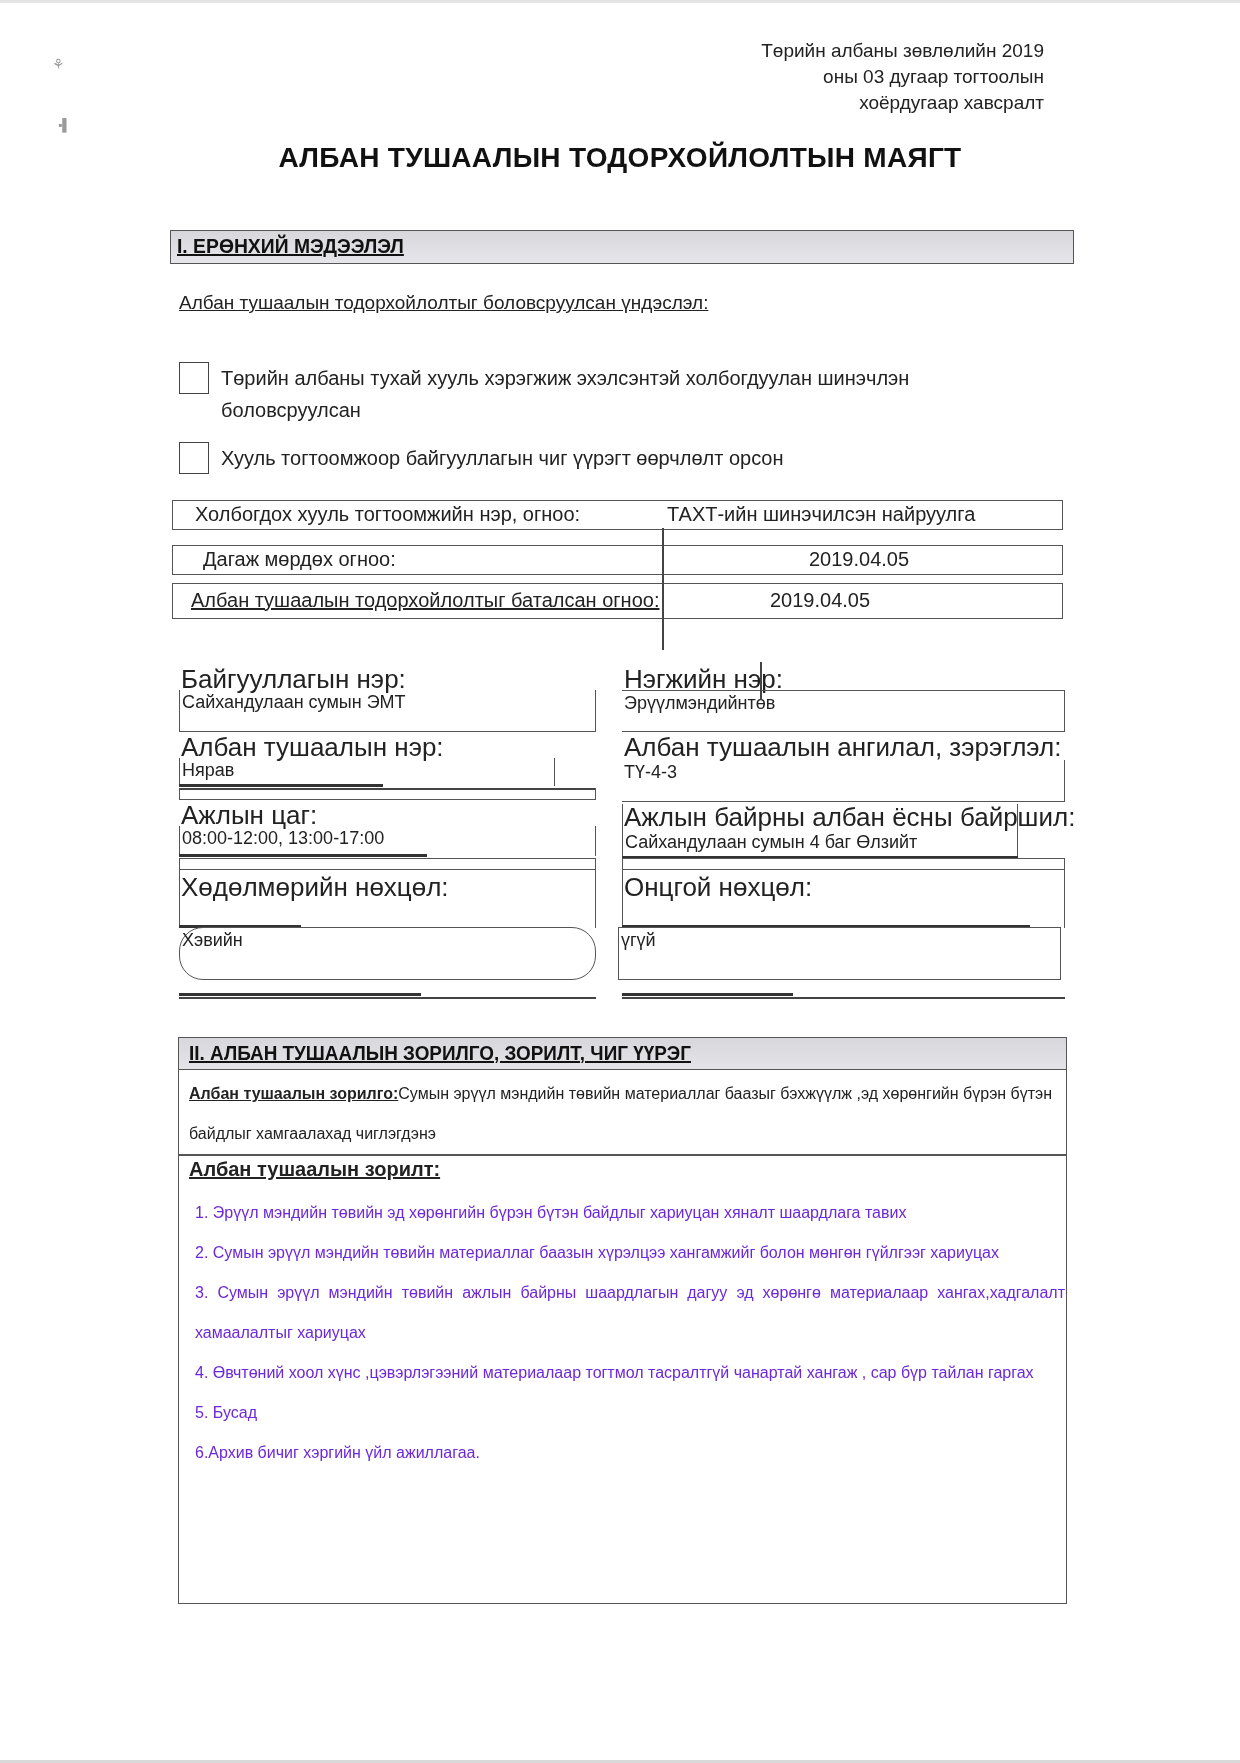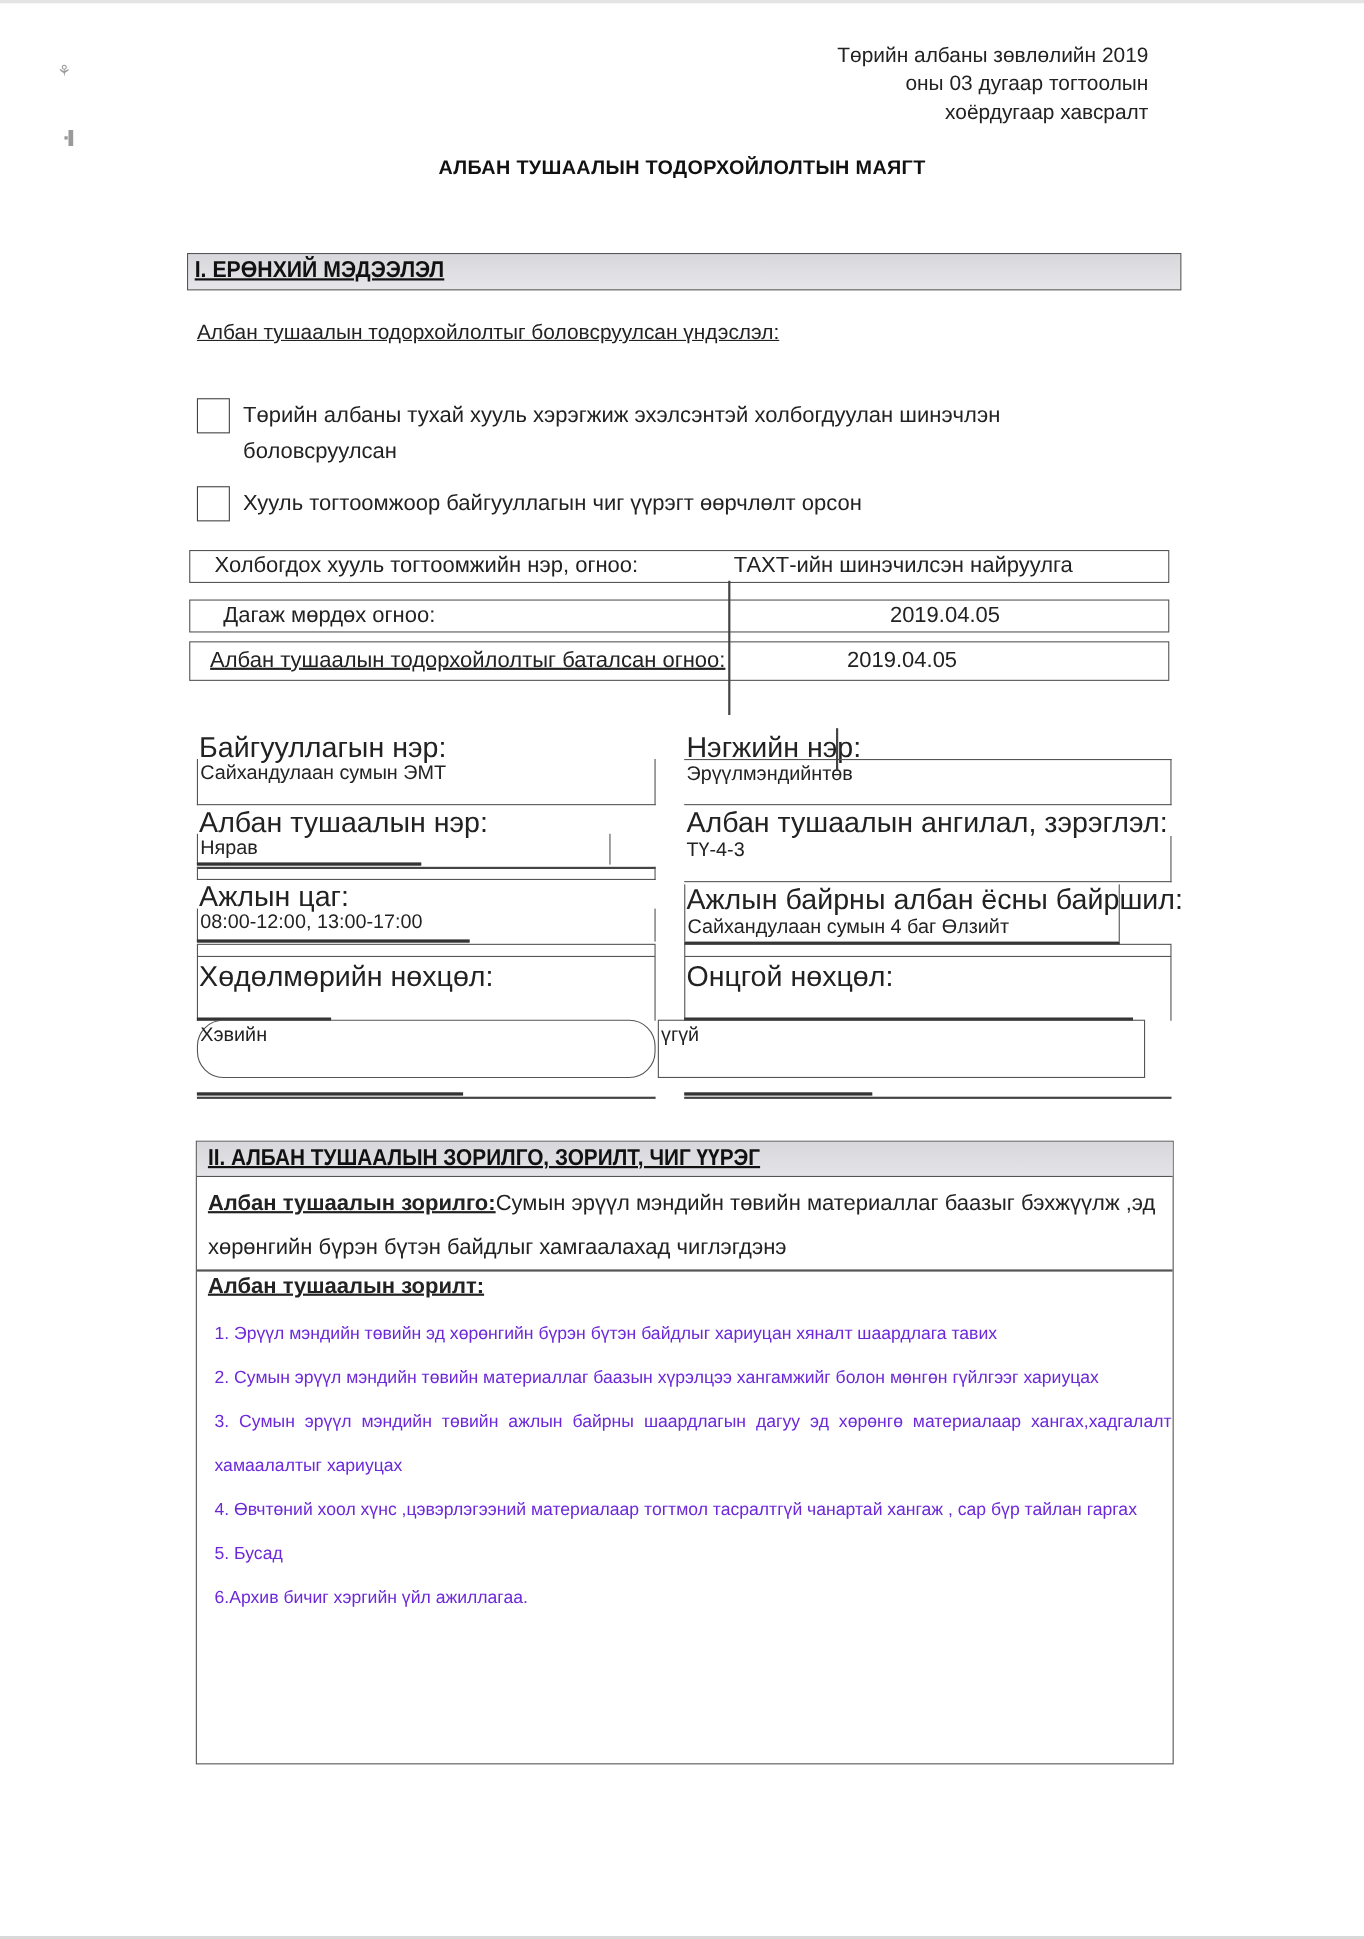--- a/index.html
+++ b/index.html
@@ -4,21 +4,21 @@
 <style>
   html, body { margin: 0; padding: 0; }
   body {
     width: 1240px; height: 1763px; position: relative; overflow: hidden;
     background: #ffffff; color: #1a1a1a;
     font-family: "Liberation Sans", sans-serif;
   }
   .page-edge { position: absolute; left: 0; top: 0; width: 1240px; height: 1763px; box-sizing: border-box; border-top: 3px solid #e4e4e4; border-bottom: 3px solid #d9d9d9; }
   .scan-mark { position: absolute; color: #9a9a9a; font-size: 14px; }
   .header-note { position: absolute; right: 196px; top: 38px; text-align: right; font-size: 19px; line-height: 26px; color: #222; }
-  .doc-title { position: absolute; left: 0; width: 1240px; top: 142px; text-align: center; font-weight: bold; font-size: 18px; letter-spacing: 0.3px; color: #111; }
+  .doc-title { position: absolute; left: 0; width: 1240px; top: 142px; text-align: center; font-weight: bold; font-size: 28px; letter-spacing: 0.3px; color: #111; }
 
   .section-bar { position: absolute; background: linear-gradient(#d8d8dc, #e6e6ea); border: 1.5px solid #555; box-sizing: border-box; }
   .section-bar .txt { position: absolute; left: 6px; top: 3px; font-size: 21px; font-weight: bold; text-decoration: underline; text-decoration-thickness: 2px; font-family: "Liberation Sans", sans-serif; transform: scaleX(0.92); transform-origin: left; color: #111; }
 
   .subhead { position: absolute; font-size: 19px; text-decoration: underline; color: #222; }
   .cb-row { position: absolute; display: flex; align-items: flex-start; }
   .checkbox { width: 30px; height: 32px; border: 1.5px solid #444; box-sizing: border-box; margin-right: 12px; flex-shrink: 0; background: #fff; }
   .cb-label { font-size: 20px; line-height: 32px; color: #222; }
 
   .info-row { position: absolute; border: 1.5px solid #555; box-sizing: border-box; height: 30px; font-size: 20px; line-height: 27px; color: #222; }
@@ -31,21 +31,21 @@
   .bl { border-left: 1.5px solid #555; }
   .br { border-right: 1.5px solid #555; }
   .bt { border-top: 1.5px solid #555; }
   .bb { border-bottom: 1.5px solid #555; }
   .hl { position: absolute; height: 1.5px; background: #444; }
   .hl.thick { height: 2.5px; background: #333; }
 
   .sec2 { position: absolute; left: 178px; top: 1037px; width: 889px; height: 567px; border: 1.5px solid #555; box-sizing: border-box; }
   .sec2-head { position: absolute; left: 0; top: 0; width: 100%; height: 32px; background: linear-gradient(#d8d8dc, #e4e4e8); border-bottom: 1.5px solid #555; box-sizing: border-box; }
   .sec2-head .txt { position: absolute; left: 10px; top: 3px; font-size: 21px; font-weight: bold; text-decoration: underline; text-decoration-thickness: 2px; transform: scaleX(0.9); transform-origin: left; color: #111; white-space: nowrap; }
-  .goal { position: absolute; left: 10px; top: 36px; width: 870px; font-size: 20px; line-height: 40px; color: #222; }
+  .goal { position: absolute; left: 10px; top: 36px; width: 870px; font-size: 16px; line-height: 40px; color: #222; }
   .goal .k { font-weight: bold; text-decoration: underline; }
   .goal-div { position: absolute; left: 0; top: 116px; width: 100%; height: 1.5px; background: #555; }
   .obj-head { position: absolute; left: 10px; top: 120px; font-size: 20px; font-weight: bold; text-decoration: underline; color: #222; }
   .obj-list { position: absolute; left: 16px; top: 155px; width: 870px; font-size: 16px; line-height: 40px; color: #6d28d9; }
   .obj-list .item { text-align: justify; }
 </style>
 </head>
 <body>
 
 <div class="page-edge"></div>
@@ -118,21 +118,21 @@
 <div class="field-box br bb" style="left:622px;top:760px;width:443px;height:42px;">ТҮ-4-3</div>
 
 <div class="field-label" style="left:624px;top:802px;">Ажлын байрны албан ёсны байршил:</div>
 <div class="field-box bl br" style="left:622px;top:804px;width:396px;height:52px;padding-top:26px;">Сайхандулаан  сумын 4 баг   Өлзийт</div>
 <div class="hl thick" style="left:622px;top:856px;width:396px;"></div>
 <div class="field-box bl br bb bt" style="left:622px;top:858px;width:443px;height:12px;"></div>
 
 <div class="field-label" style="left:624px;top:872px;">Онцгой нөхцөл:</div>
 <div class="field-box bl br" style="left:622px;top:870px;width:443px;height:58px;"></div>
 <div class="hl thick" style="left:622px;top:925px;width:408px;"></div>
-<div class="field-box bl br bb bt" style="left:598px;top:927px;width:443px;height:53px;">үгүй</div>
+<div class="field-box bl br bb bt" style="left:618px;top:927px;width:443px;height:53px;">үгүй</div>
 <div class="hl thick" style="left:622px;top:993px;width:171px;"></div>
 <div class="hl" style="left:622px;top:997px;width:443px;"></div>
 
 <div class="sec2">
   <div class="sec2-head">
     <span class="txt">II. АЛБАН ТУШААЛЫН ЗОРИЛГО, ЗОРИЛТ, ЧИГ ҮҮРЭГ</span>
   </div>
   <div class="goal">
     <span class="k">Албан тушаалын зорилго:</span><span>Сумын эрүүл мэндийн төвийн материаллаг баазыг бэхжүүлж ,эд хөрөнгийн бүрэн бүтэн байдлыг хамгаалахад чиглэгдэнэ</span>
   </div>

